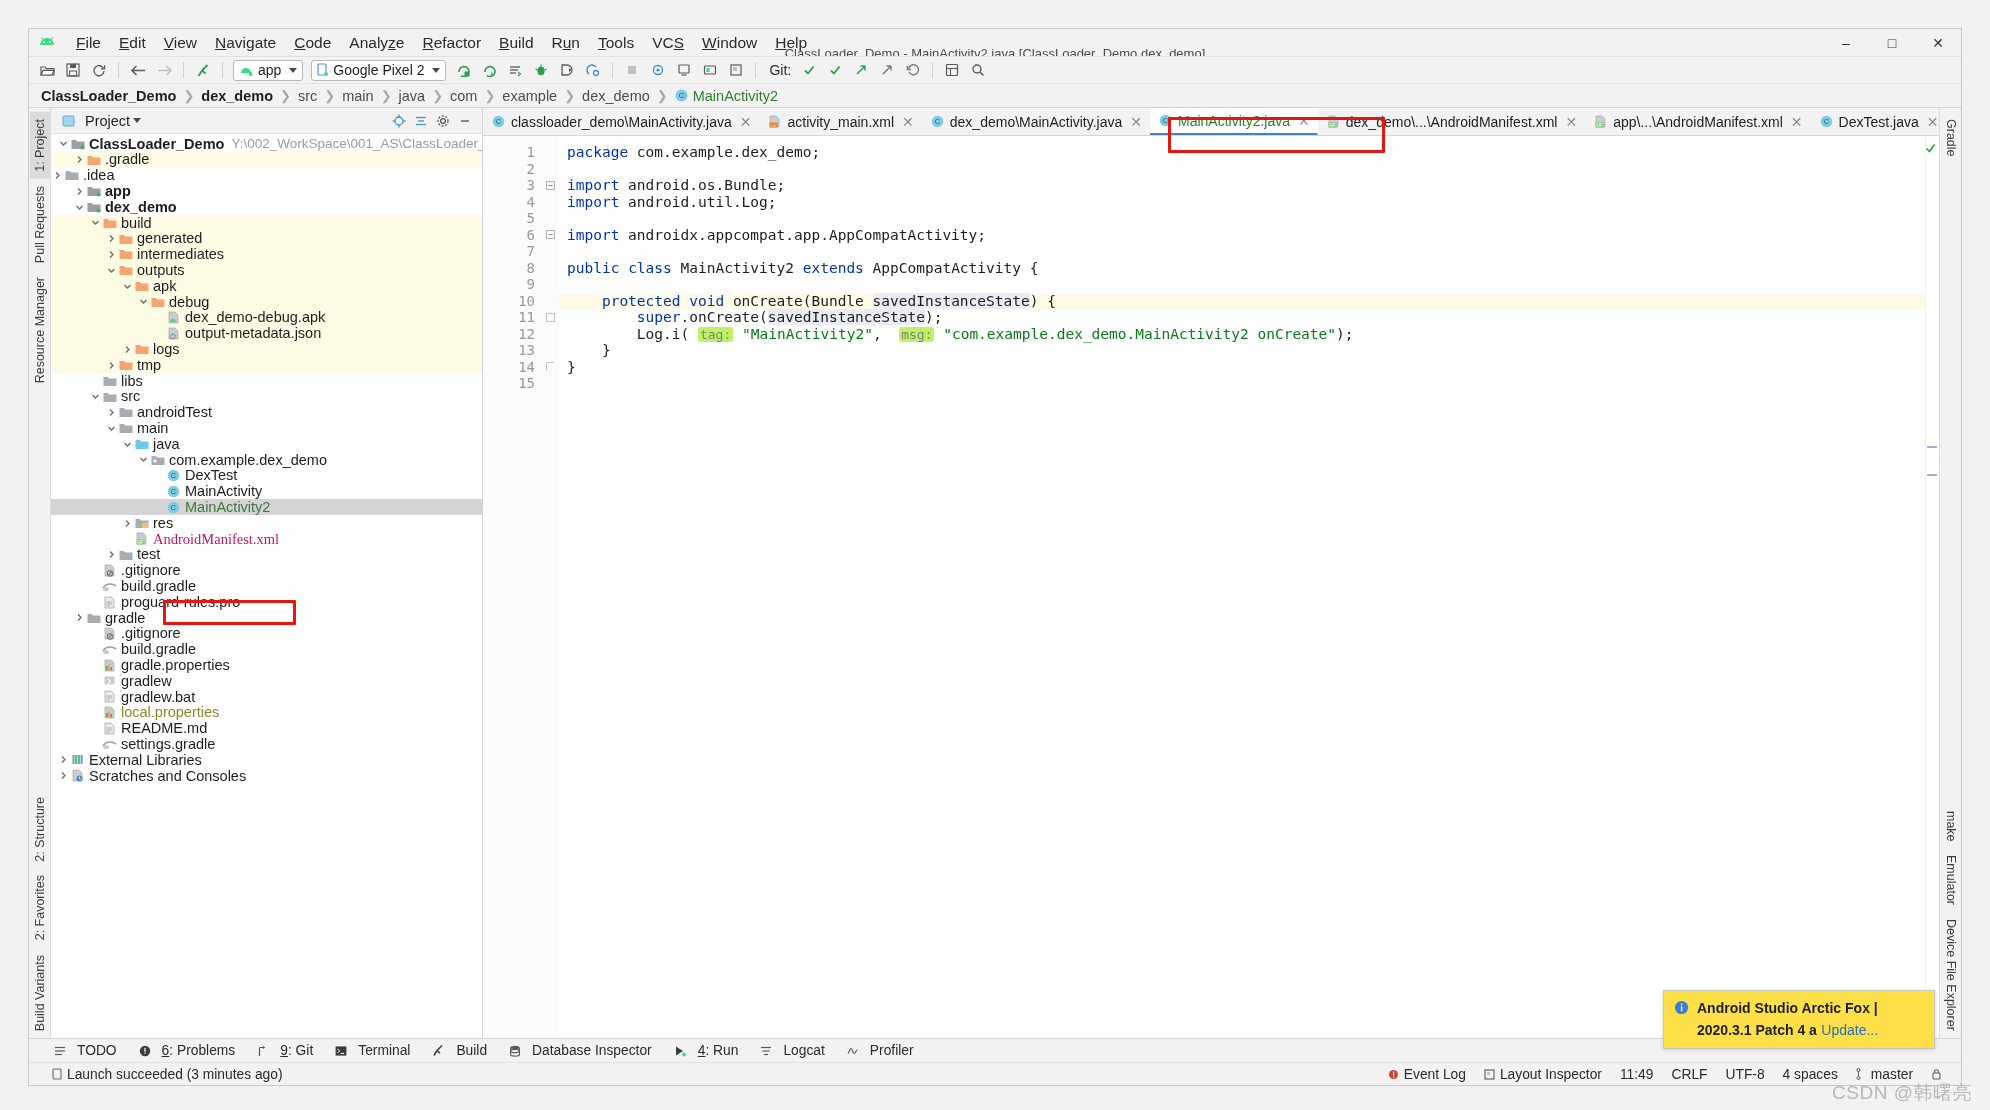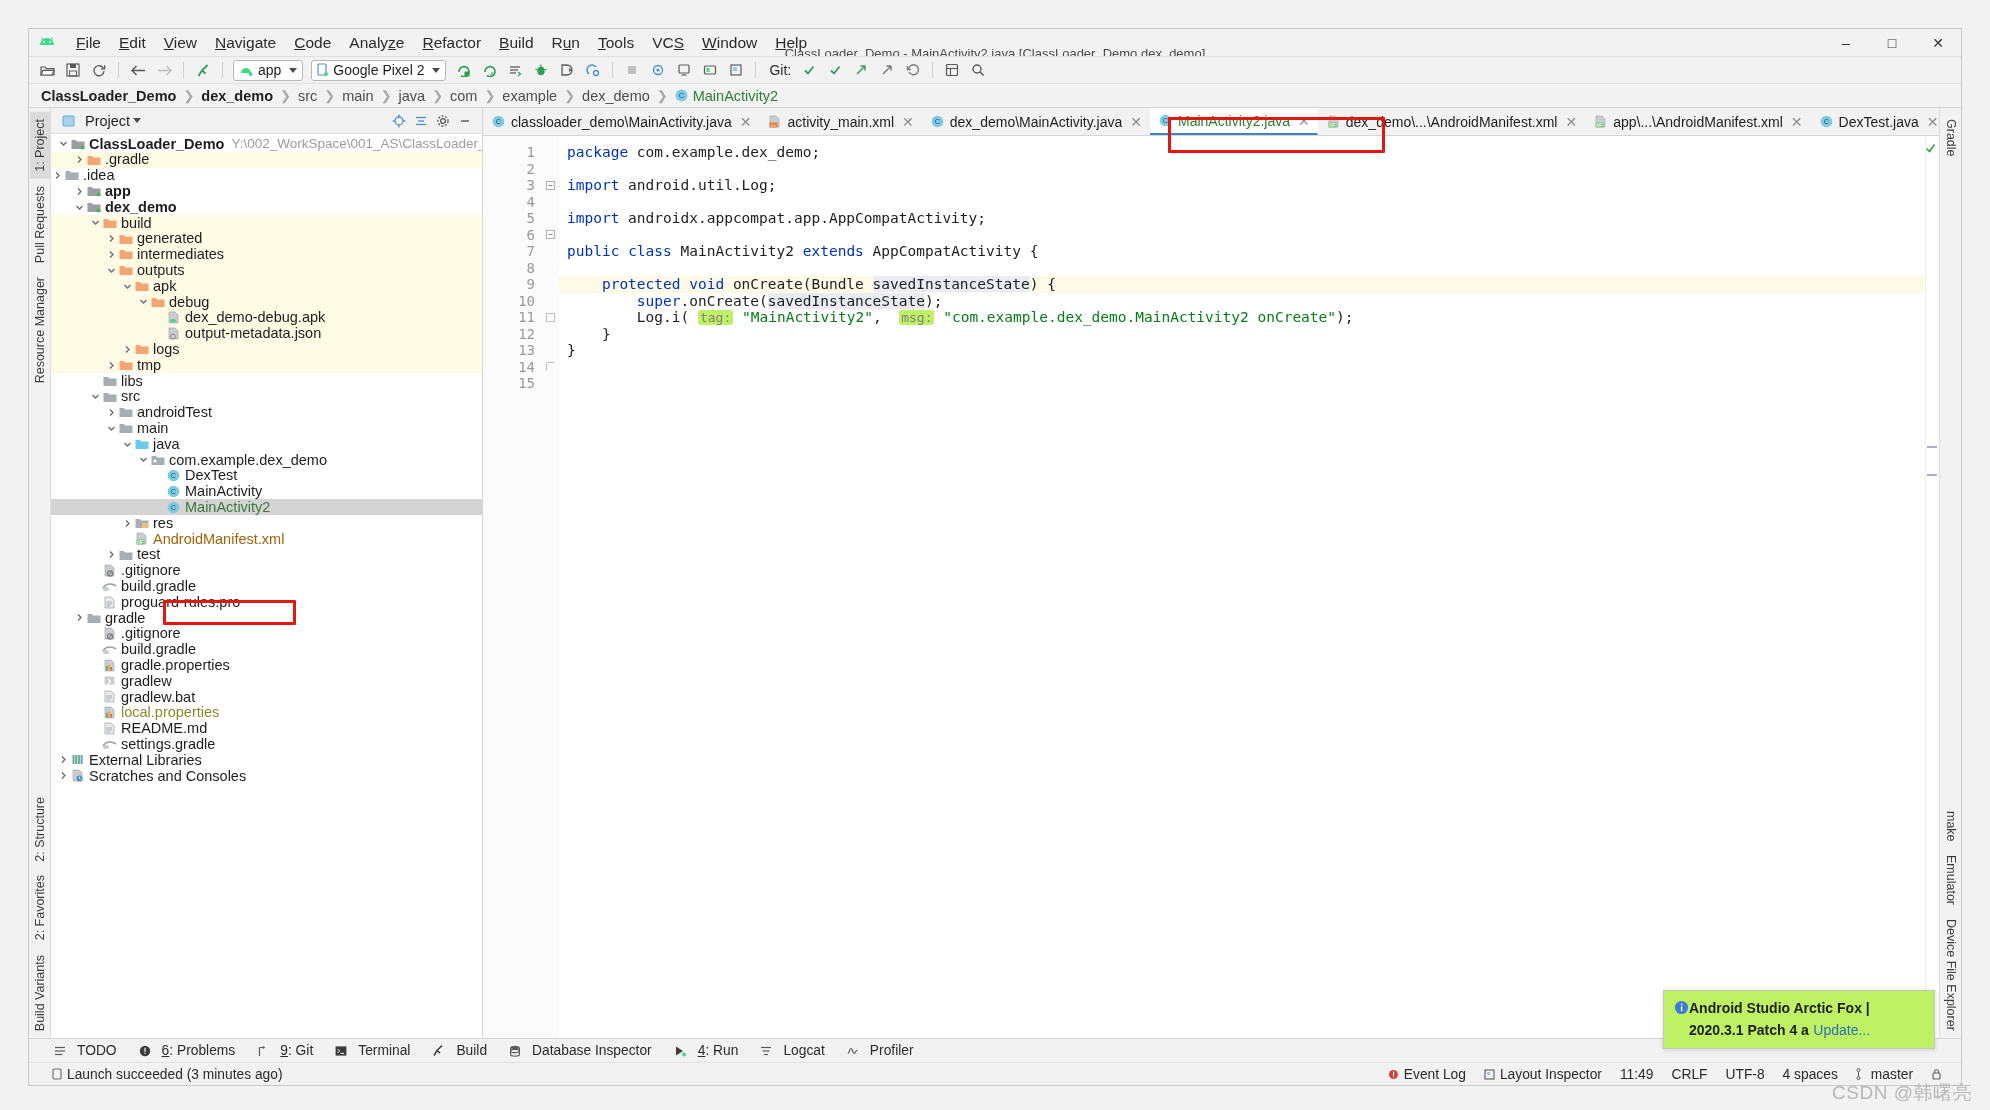--- a/index.html
+++ b/index.html
@@ -240,21 +240,21 @@
     margin-right: 4px;
     display: flex; align-items: center; justify-content: center;
   }
   .lbl { line-height: 1; }
   .lbl.b { font-weight: bold; }
   .path {
     color: #9c9c9c;
     font-size: 13.5px;
     margin-left: 7px;
   }
-  .lbl.blue { color: #a16207; }
+  .lbl.blue { color: #be185d; font-family: Liberation Serif, serif; }
   .lbl.olive { color: #8a8a2a; }
   .lbl.green { color: #3b7a3b; }
 
   
   .editorcol {
     flex: 1;
     display: flex;
     flex-direction: column;
     min-width: 0;
     background: #fff;
@@ -374,25 +374,26 @@
     position: absolute;
     top: 4px; right: 3px;
   }
 
   
   .notif {
     position: absolute;
     right: 26px;
     bottom: 36px;
     width: 272px;
-    background: #bef264;
+    background: #fde047;
     border: 1px solid #c6c6c6;
     box-shadow: 0 1px 5px rgba(0,0,0,.14);
     padding: 8px 8px 9px 10px;
     display: flex;
+    gap: 8px;
     z-index: 40;
   }
   .notif-body { flex: 1; min-width: 0; }
   .notif-title {
     font-size: 14px; color: #1e1e1e; font-weight: bold;
     line-height: 1.3;
   }
   .notif-link {
     font-size: 14px; color: #2a6fb5;
     margin-top: 5px; display: inline-block;
@@ -1399,20 +1400,21 @@
               <div class="fline">
                 <svg width="9" height="9" viewBox="0 0 9 9">
                   <path d="M0.5 8.5V2a1.5 1.5 0 0 1 1.5-1.5h6" fill="none" stroke="#c0c0c0" stroke-width="1"></path>
                 </svg>
               </div>
               <div class="fline"></div>
             </div>
           <div class="code" id="code">
               <div class="cline"><span class="kw">package</span> com.example.dex_demo;</div>
               <div class="cline"></div>
+              <div class="cline"><span class="kw">import</span> android.os.Bundle;</div>
               <div class="cline"><span class="kw">import</span> android.util.Log;</div>
               <div class="cline"></div>
               <div class="cline"><span class="kw">import</span> androidx.appcompat.app.AppCompatActivity;</div>
               <div class="cline"></div>
               <div class="cline"><span class="kw">public</span> <span class="kw">class</span> MainActivity2 <span class="kw">extends</span> AppCompatActivity {</div>
               <div class="cline"></div>
               <div class="cline hl">    <span class="kw">protected</span> <span class="kw">void</span> onCreate(Bundle <span class="hintbg">savedInstanceState</span>) {</div>
               <div class="cline">        <span class="kw">super</span>.onCreate(<span class="hintbg">savedInstanceState</span>);</div>
               <div class="cline">        Log.i( <span class="paramhint">tag:</span> <span class="str">"MainActivity2"</span>,  <span class="paramhint">msg:</span> <span class="str">"com.example.dex_demo.MainActivity2 onCreate"</span>);</div>
               <div class="cline">    }</div>

